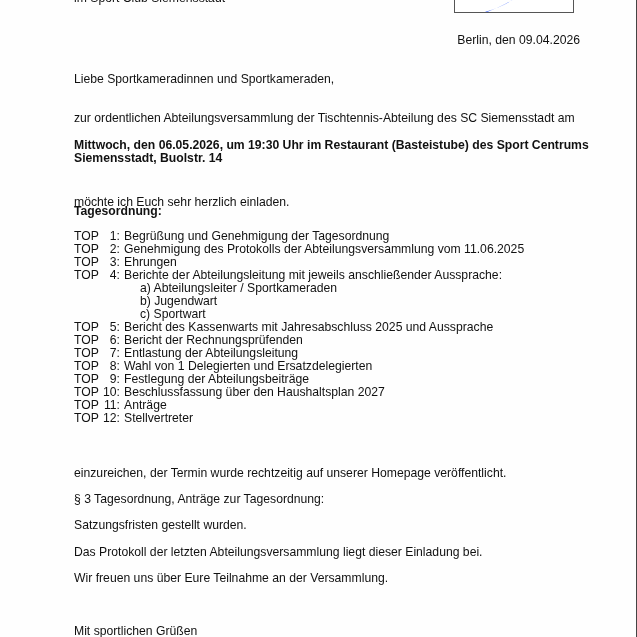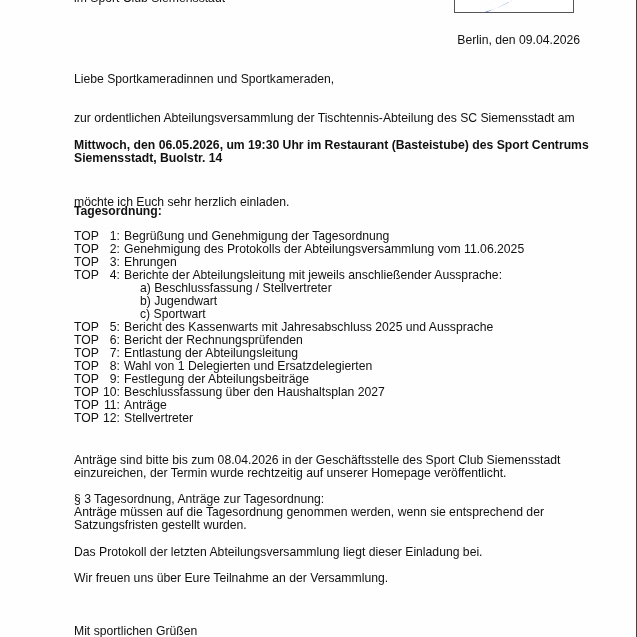--- a/index.html
+++ b/index.html
@@ -81,21 +81,21 @@
         <span class="top">TOP</span>
         <span class="num">3:</span>
         <span class="txt">Ehrungen</span>
       </div>
       <div class="row">
         <span class="top">TOP</span>
         <span class="num">4:</span>
         <span class="txt">Berichte der Abteilungsleitung mit jeweils anschließender Aussprache:</span>
       </div>
       <div class="row">
-        <span class="sub">a) Beschlussfassung / Stellvertreter</span>
+        <span class="sub">a) Abteilungsleiter / Sportkameraden</span>
       </div>
       <div class="row">
         <span class="sub">b) Jugendwart</span>
       </div>
       <div class="row">
         <span class="sub">c) Sportwart</span>
       </div>
       <div class="row">
         <span class="top">TOP</span>
         <span class="num">5:</span>
@@ -131,22 +131,20 @@
         <span class="num wide">11:</span>
         <span class="txt">Anträge</span>
       </div>
       <div class="row">
         <span class="top">TOP</span>
         <span class="num wide">12:</span>
         <span class="txt">Stellvertreter</span>
       </div>
     </div>
 
-  <div class="abs p-antraege1">Anträge sind bitte bis zum 08.04.2026 in der Geschäftsstelle des Sport Club Siemensstadt</div>
   <div class="abs p-antraege2">einzureichen, der Termin wurde rechtzeitig auf unserer Homepage veröffentlicht.</div>
   <div class="abs p-para1">§ 3 Tagesordnung, Anträge zur Tagesordnung:</div>
-  <div class="abs p-para2">Anträge müssen auf die Tagesordnung genommen werden, wenn sie entsprechend der</div>
   <div class="abs p-para3">Satzungsfristen gestellt wurden.</div>
   <div class="abs p-protokoll">Das Protokoll der letzten Abteilungsversammlung liegt dieser Einladung bei.</div>
   <div class="abs p-gruss">Mit sportlichen Grüßen</div>
   <div class="abs p-freuen">Wir freuen uns über Eure Teilnahme an der Versammlung.</div>
 </div>
 <div class="right-edge"></div>
 
 </body></html>

